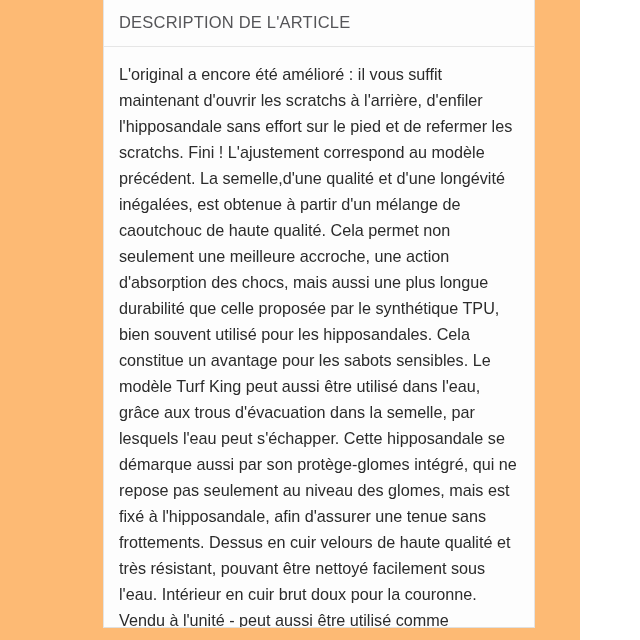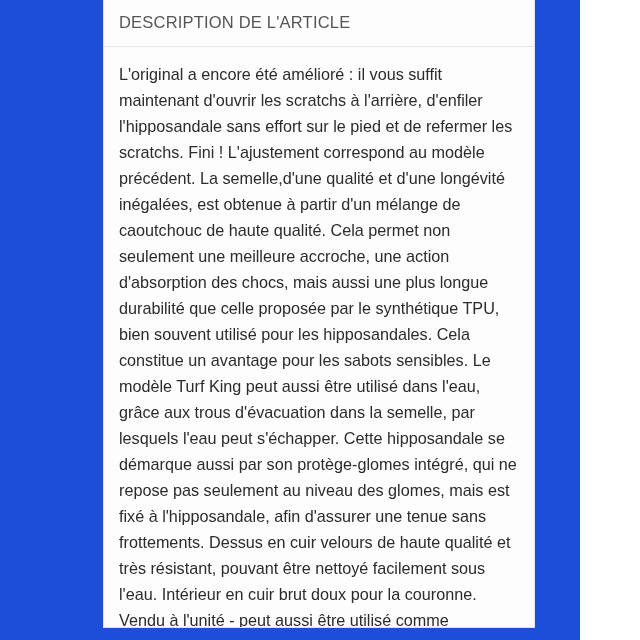--- a/index.html
+++ b/index.html
@@ -11,21 +11,21 @@
     height: 640px;
     background: #ffffff;
     font-family: "Liberation Sans", sans-serif;
     overflow: hidden;
   }
 
   .page {
     position: relative;
     width: 580px;
     height: 640px;
-    background: #1d4ed8;
+    background: #fdba74;
   }
 
   
   .desc-panel {
     position: absolute;
     left: 103px;
     top: -1px;
     width: 432px;
     height: 629px;
     box-sizing: border-box;

